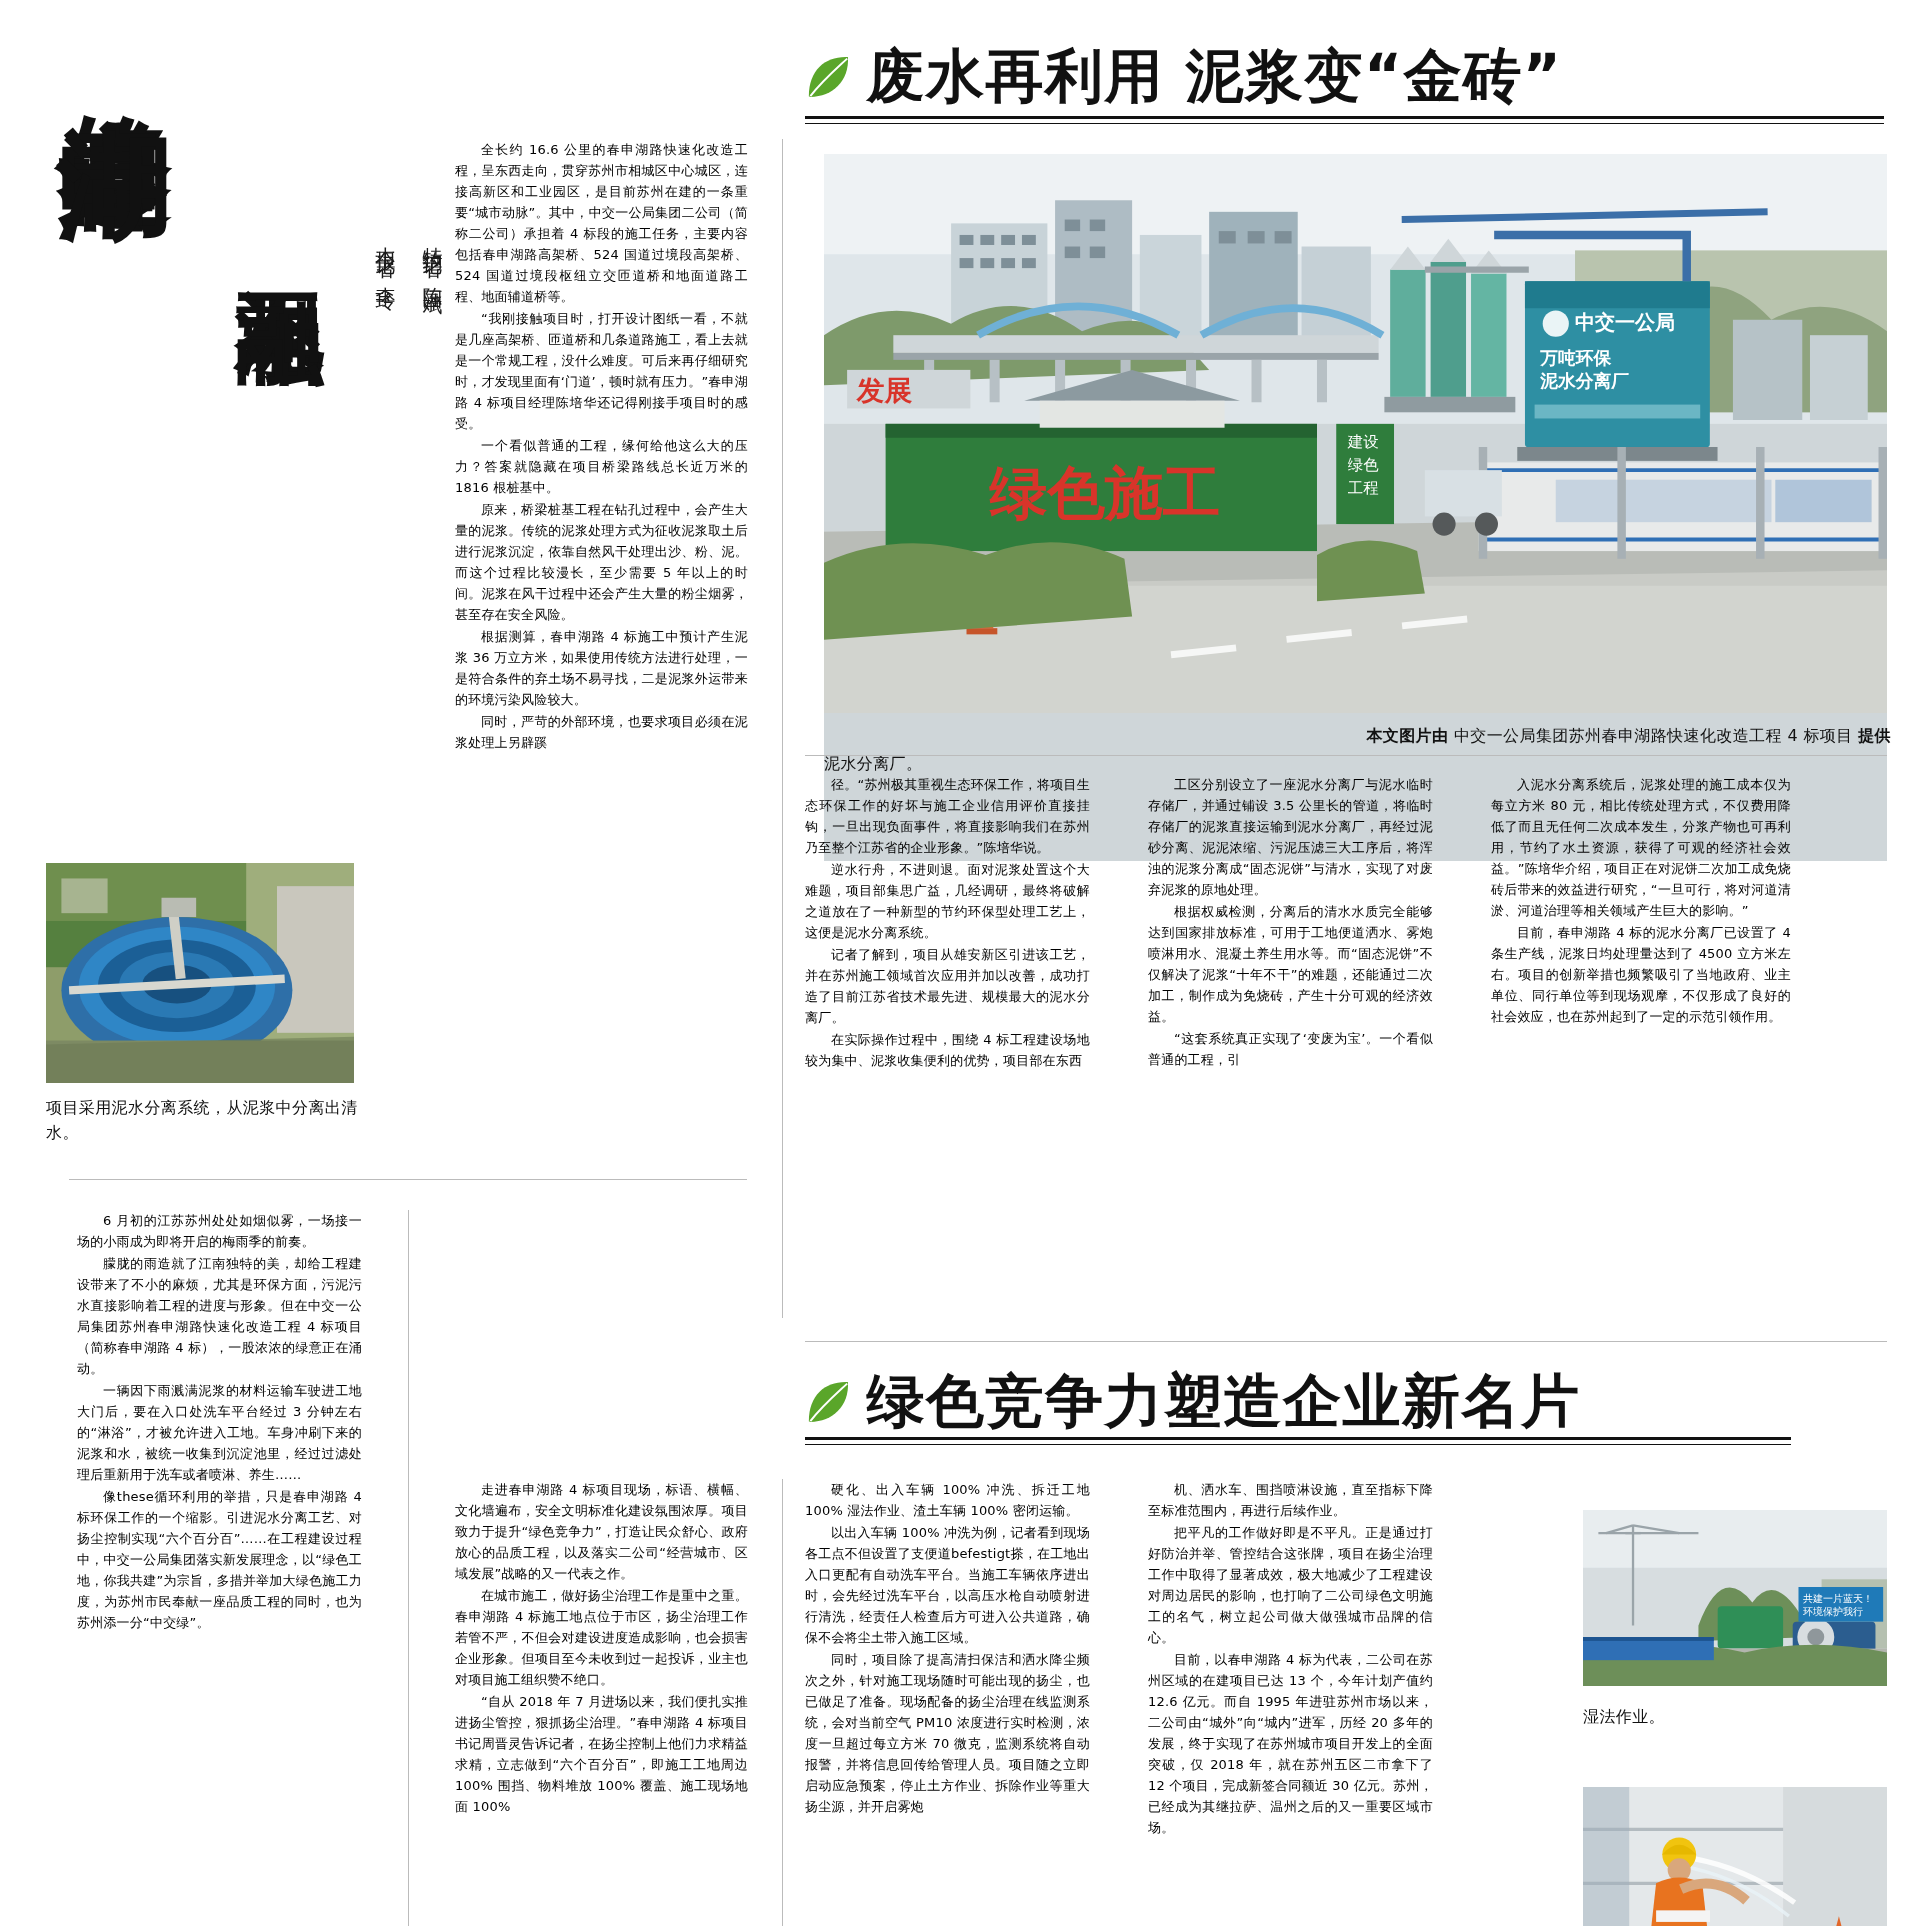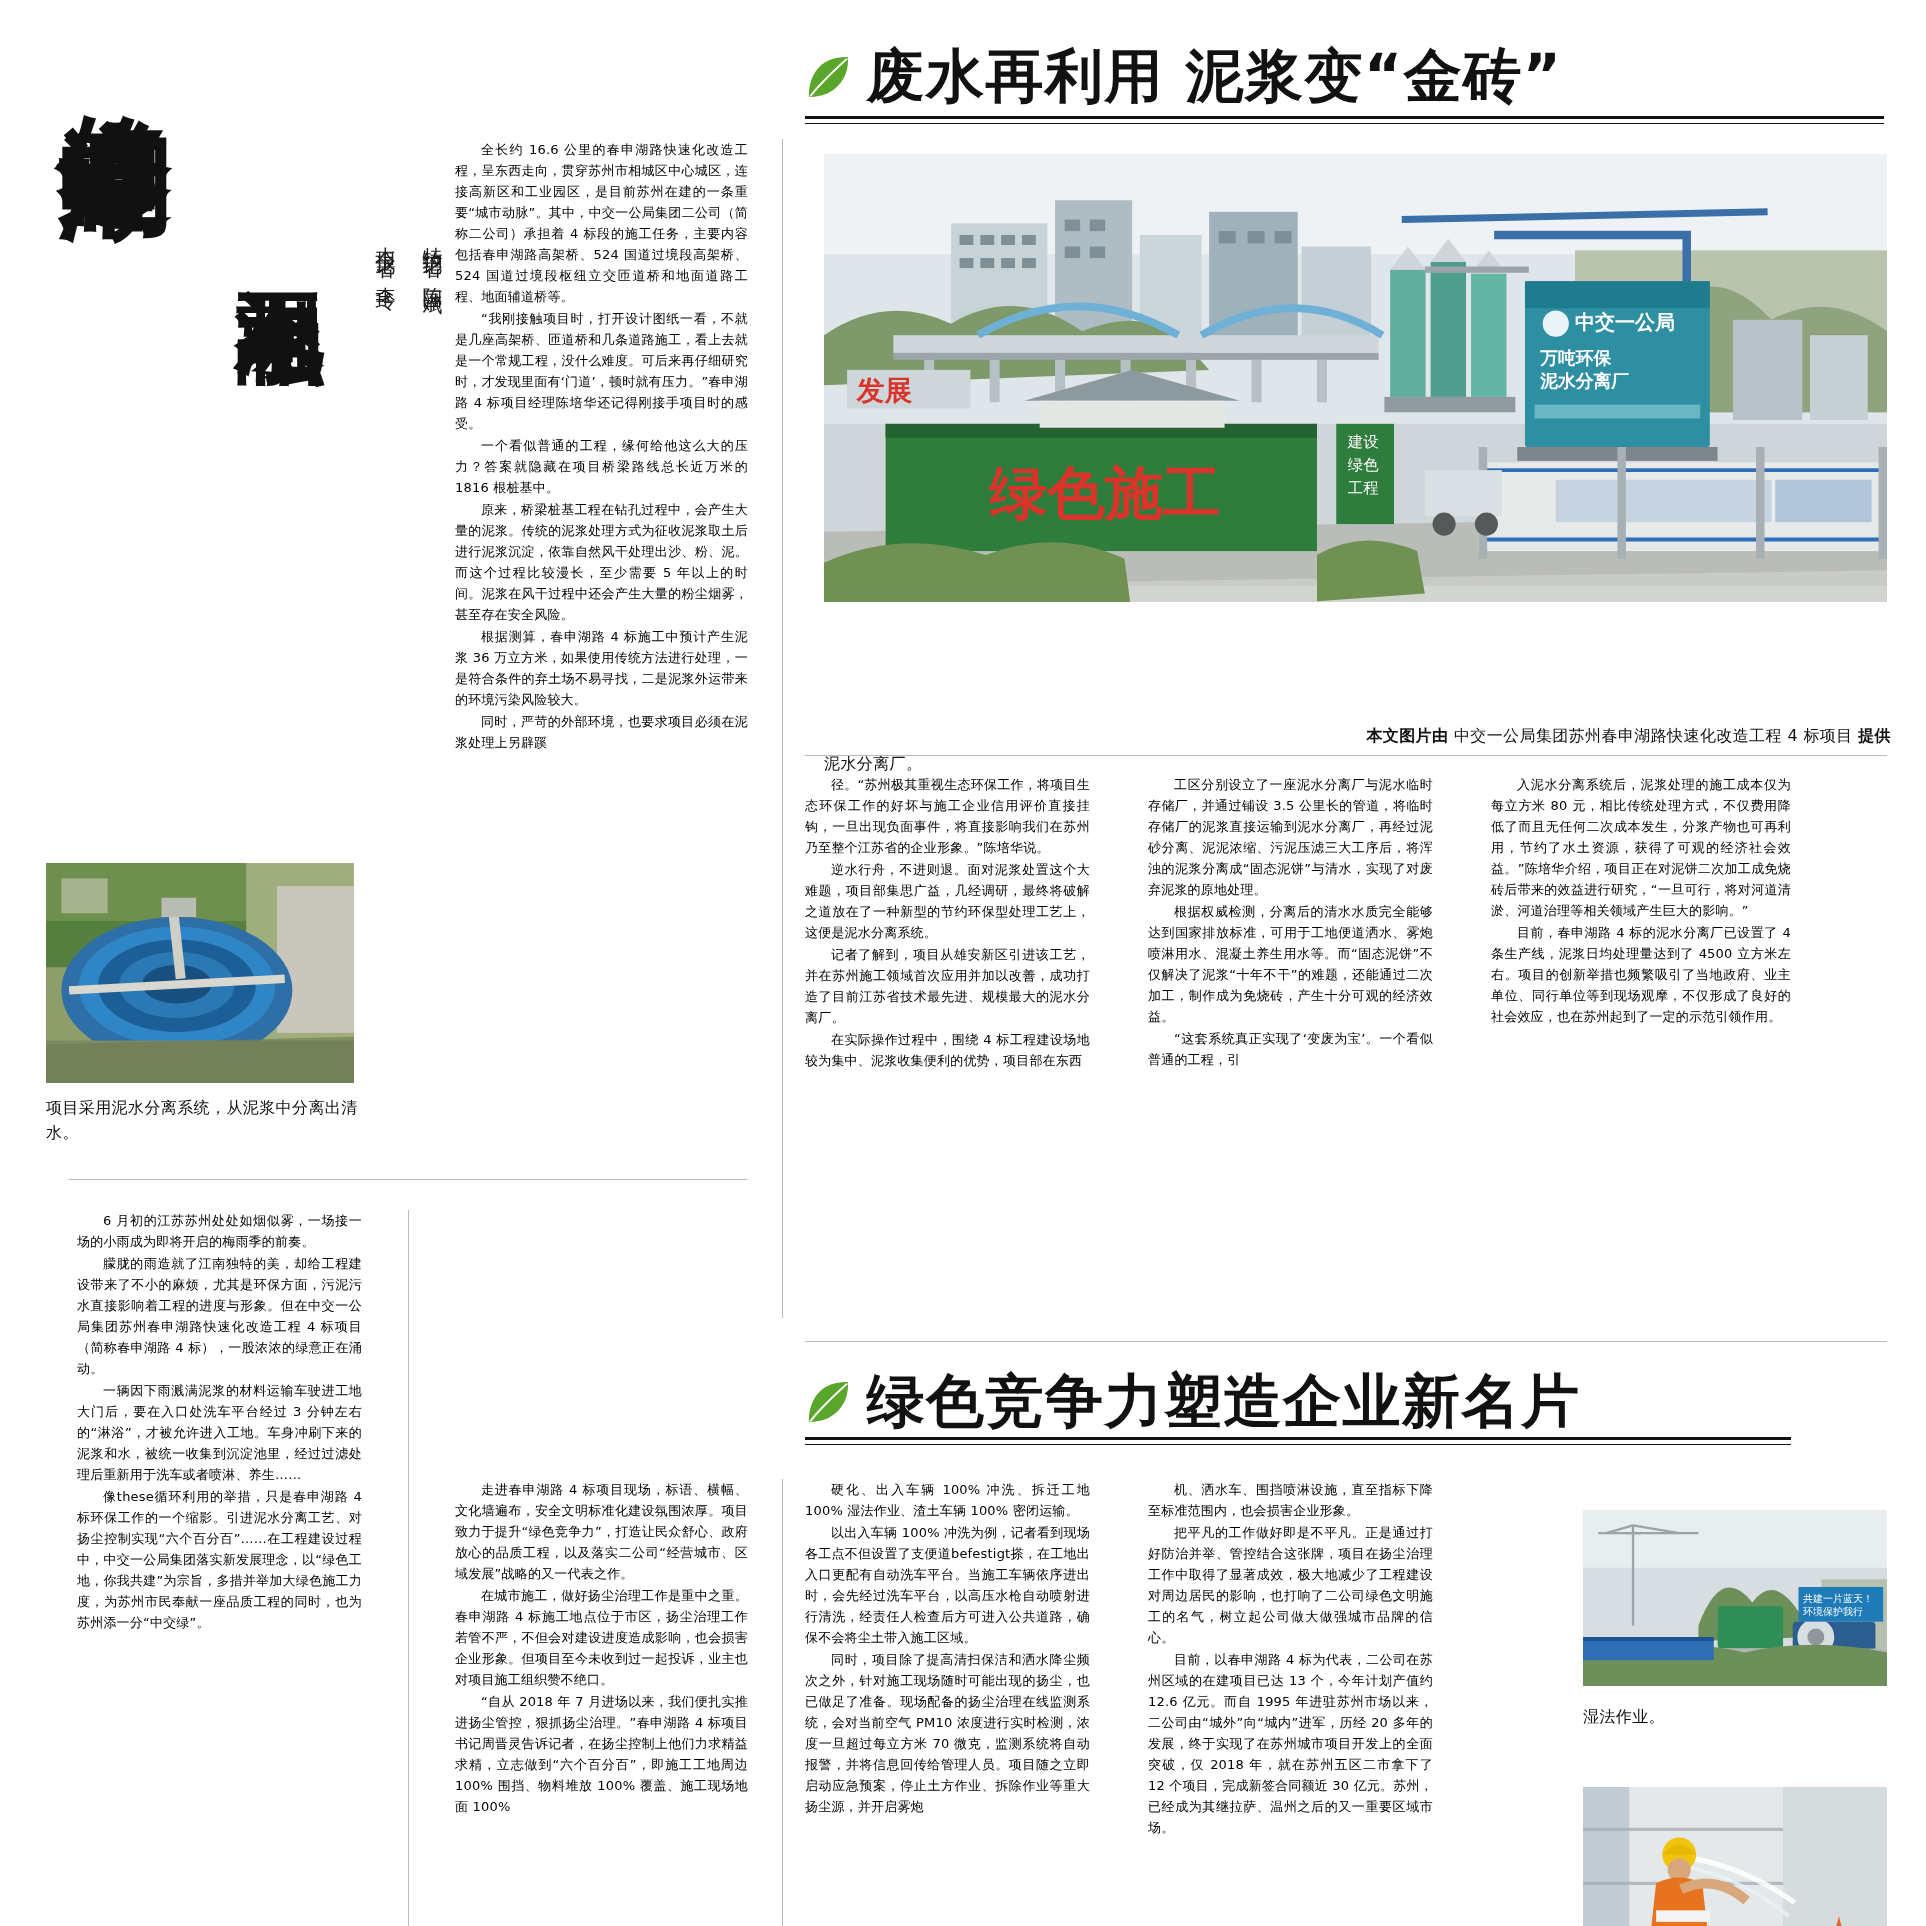--- a/index.html
+++ b/index.html
@@ -136,21 +136,21 @@
   .b1r2{ left: 805px; top: 123px; width: 1079px; }
 
   .b2 { left: 805px; top: 1371px; }
   .b2r { left: 805px; top: 1437px; width: 986px; }
   .b2r2{ left: 805px; top: 1444px; width: 986px; }
 
   
   .bigphoto {
     position: absolute;
     left: 824px; top: 154px;
-    width: 1063px; height: 448px;
+    width: 1063px; height: 707px;
   }
   .bigphoto-cap-left {
     position: absolute;
     left: 824px; top: 724px;
     width: 308px;
     margin-top: 28px;
   }
   .bigphoto-cap-right {
     position: absolute;
     left: 1148px; top: 724px;
@@ -418,21 +418,21 @@
     <p>“自从 2018 年 7 月进场以来，我们便扎实推进扬尘管控，狠抓扬尘治理。”春申湖路 4 标项目书记周晋灵告诉记者，在扬尘控制上他们力求精益求精，立志做到“六个百分百”，即施工工地周边 100% 围挡、物料堆放 100% 覆盖、施工现场地面 100%</p>
   </div>
 
   <div class="col c3b">
     <p>硬化、出入车辆 100% 冲洗、拆迁工地 100% 湿法作业、渣土车辆 100% 密闭运输。</p>
     <p>以出入车辆 100% 冲洗为例，记者看到现场各工点不但设置了支便道befestigt搽，在工地出入口更配有自动洗车平台。当施工车辆依序进出时，会先经过洗车平台，以高压水枪自动喷射进行清洗，经责任人检查后方可进入公共道路，确保不会将尘土带入施工区域。</p>
     <p>同时，项目除了提高清扫保洁和洒水降尘频次之外，针对施工现场随时可能出现的扬尘，也已做足了准备。现场配备的扬尘治理在线监测系统，会对当前空气 PM10 浓度进行实时检测，浓度一旦超过每立方米 70 微克，监测系统将自动报警，并将信息回传给管理人员。项目随之立即启动应急预案，停止土方作业、拆除作业等重大扬尘源，并开启雾炮</p>
   </div>
 
   <div class="col c4b">
-    <p>机、洒水车、围挡喷淋设施，直至指标下降至标准范围内，也会损害企业形象。</p>
+    <p>机、洒水车、围挡喷淋设施，直至指标下降至标准范围内，再进行后续作业。</p>
     <p>把平凡的工作做好即是不平凡。正是通过打好防治并举、管控结合这张牌，项目在扬尘治理工作中取得了显著成效，极大地减少了工程建设对周边居民的影响，也打响了二公司绿色文明施工的名气，树立起公司做大做强城市品牌的信心。</p>
     <p>目前，以春申湖路 4 标为代表，二公司在苏州区域的在建项目已达 13 个，今年计划产值约 12.6 亿元。而自 1995 年进驻苏州市场以来，二公司由“城外”向“城内”进军，历经 20 多年的发展，终于实现了在苏州城市项目开发上的全面突破，仅 2018 年，就在苏州五区二市拿下了 12 个项目，完成新签合同额近 30 亿元。苏州，已经成为其继拉萨、温州之后的又一重要区域市场。</p>
   </div>
 
   <div class="rphoto1 photo">
     <svg viewBox="0 0 790 600" width="304" height="231" preserveAspectRatio="none">
       <rect x="0" y="0" width="790" height="360" fill="#d7dde0"></rect>
       <rect x="0" y="0" width="790" height="150" fill="#e8edef"></rect>
 
       <g stroke="#9aa4a9" stroke-width="6" fill="none">

